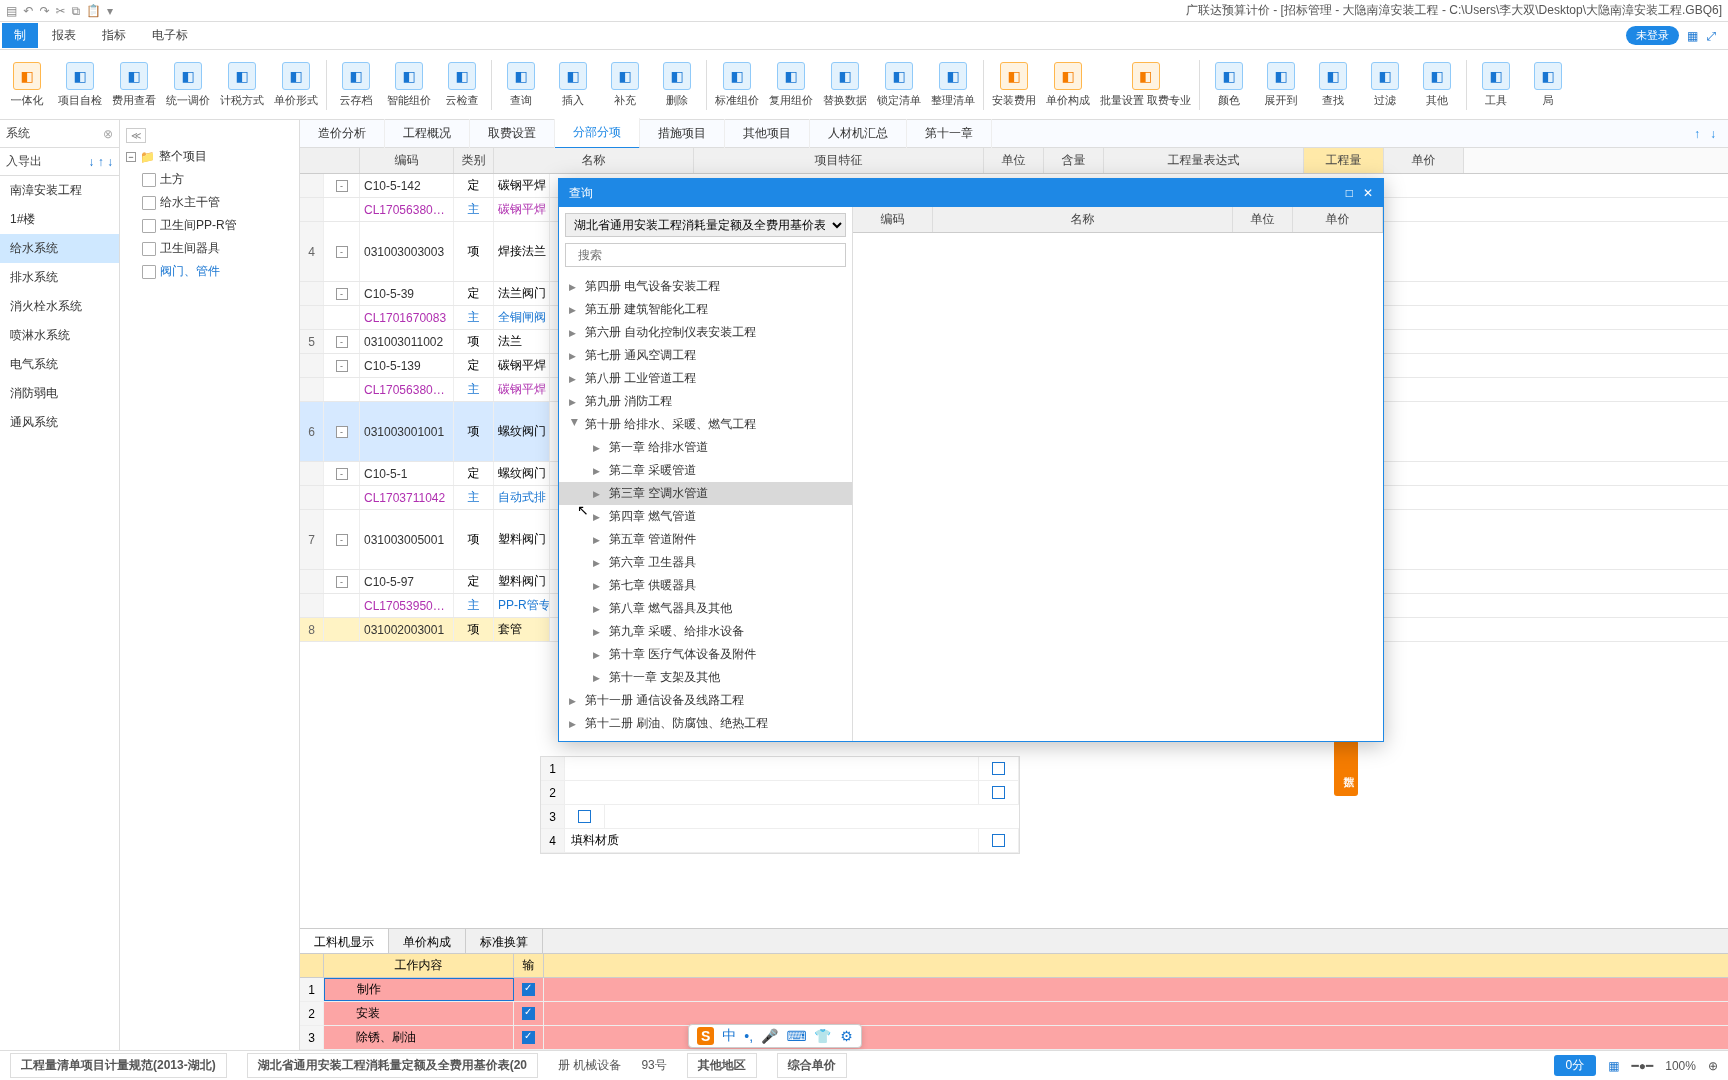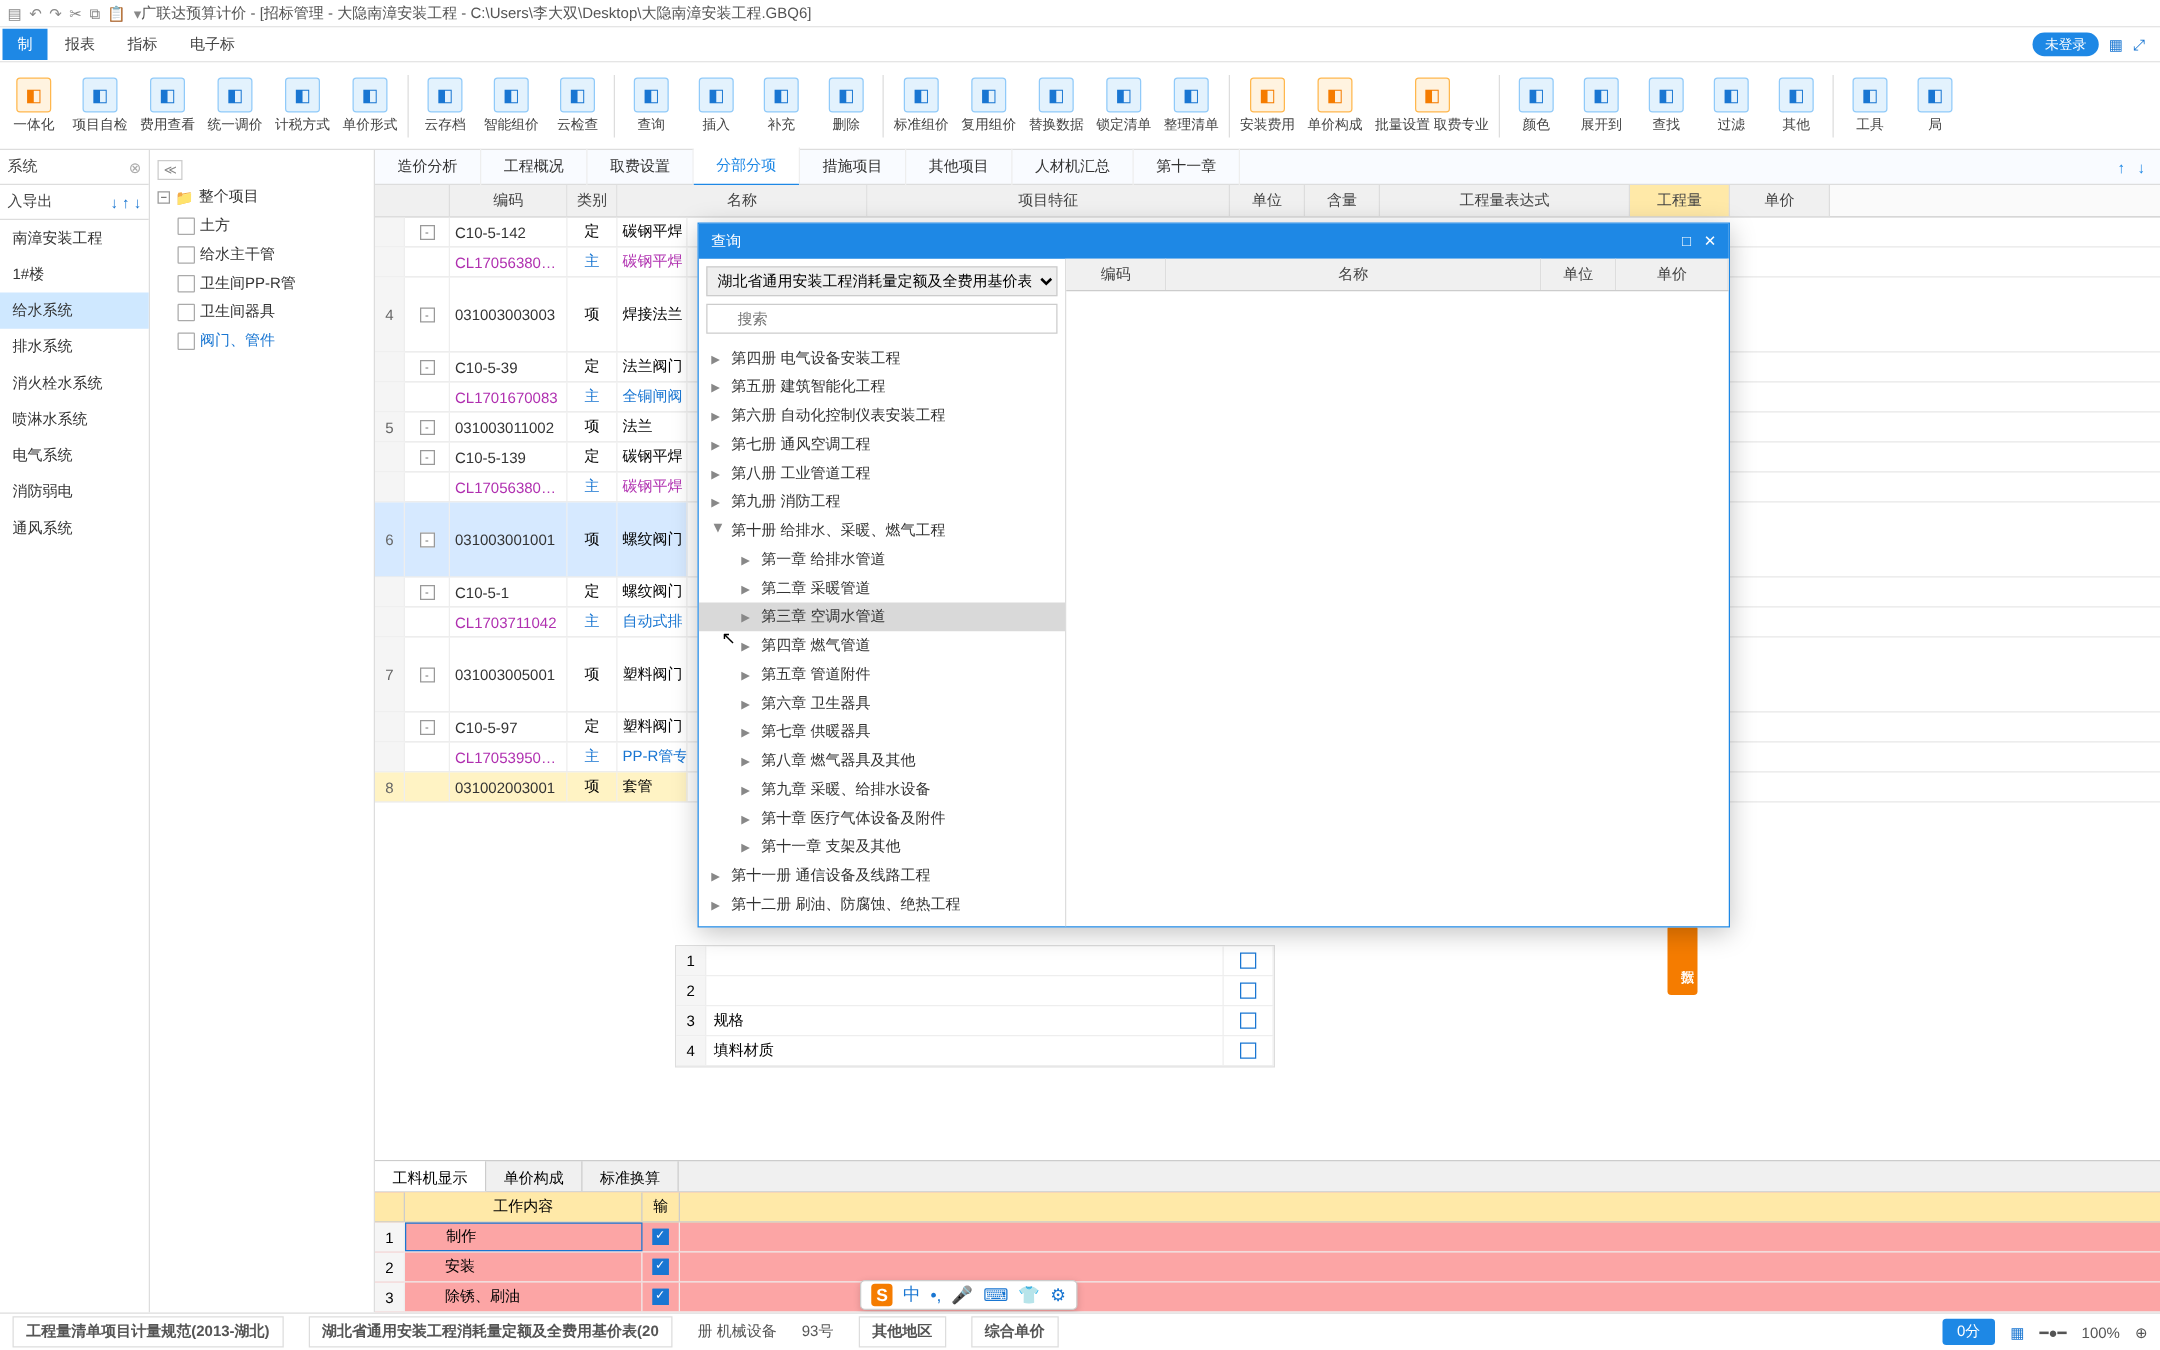--- a/index.html
+++ b/index.html
@@ -1,20 +1,20 @@
 <!DOCTYPE html>
 <html><head>
 <meta charset="utf-8">
 <style>
 * { margin:0; padding:0; box-sizing:border-box; font-family:"Microsoft YaHei",sans-serif; font-size:12px; }
 body { background:#f5f5f5; width:1728px; height:1080px; overflow:hidden; position:relative; }
 .titlebar { height:22px; background:#fff; display:flex; align-items:center; padding:0 6px; color:#666; border-bottom:1px solid #ddd; }
 .titlebar .tb-icons { display:flex; gap:6px; color:#888; }
 .titlebar .tb-icons span { cursor:pointer; }
-.titlebar .tb-title { flex:1; text-align:left; color:#555; }
+.titlebar .tb-title { flex:1; text-align:right; color:#555; }
 .menubar { height:28px; background:#fff; display:flex; align-items:center; gap:2px; padding:0 2px; border-bottom:1px solid #ddd; }
 .menubar .tab { padding:4px 12px; cursor:pointer; color:#444; }
 .menubar .tab.active { background:#1e88e5; color:#fff; }
 .menubar .right { margin-left:auto; display:flex; align-items:center; gap:8px; padding-right:10px; }
 .login-btn { background:#1e88e5; color:#fff; padding:2px 10px; border-radius:10px; font-size:11px; }
 .ribbon { height:70px; background:#fff; display:flex; align-items:center; gap:2px; padding:2px 2px; border-bottom:1px solid #ddd; overflow:hidden; }
 .rbtn { display:flex; flex-direction:column; align-items:center; justify-content:center; min-width:50px; height:66px; cursor:pointer; padding:0 4px; }
 .rbtn .ricon { width:28px; height:28px; background:#e3f2fd; border:1px solid #90caf9; border-radius:3px; margin-bottom:4px; display:flex; align-items:center; justify-content:center; color:#1976d2; font-size:14px; }
 .rbtn .ricon.orange { background:#fff3e0; border-color:#ffb74d; color:#f57c00; }
 .rbtn .rlabel { font-size:11px; color:#444; text-align:center; line-height:1.1; }
@@ -79,21 +79,21 @@
 .dlg-title .dctrl { margin-left:auto; display:flex; gap:10px; }
 .dlg-title .dctrl span { cursor:pointer; }
 .dlg-tabs { height:32px; display:flex; align-items:stretch; border-bottom:1px solid #ddd; }
 .dlg-tabs .dtab { width:86px; display:flex; align-items:center; justify-content:center; border-right:1px solid #ddd; cursor:pointer; color:#444; }
 .dlg-tabs .dtab.active { background:#1e88e5; color:#fff; }
 .dlg-tabs .dbtns { margin-left:auto; display:flex; align-items:center; gap:10px; padding:0 10px; }
 .dlg-tabs .dbtns button { padding:3px 22px; border:1px solid #ccc; background:#f7f7f7; color:#aaa; cursor:not-allowed; }
 .dlg-body { flex:1; display:flex; }
 .dlg-left { width:294px; border-right:1px solid #ddd; display:flex; flex-direction:column; }
 .dlg-left select { margin:6px; height:24px; border:1px solid #ccc; padding:0 4px; font-size:12px; }
-.dlg-left input { margin:0 6px 6px; height:24px; border:1px solid #ccc; padding:0 24px; font-size:12px; }
+.dlg-left input { margin:0 6px 6px; height:24px; border:1px solid #ccc; padding:0 12px; font-size:12px; }
 .dlg-tree { flex:1; overflow-y:auto; padding:2px 0; }
 .dlg-tree .tnode { display:flex; align-items:center; padding:3px 6px; cursor:pointer; color:#333; }
 .dlg-tree .tnode .arr { width:12px; color:#888; font-size:9px; margin-right:4px; }
 .dlg-tree .tnode.l1 { padding-left:10px; }
 .dlg-tree .tnode.l2 { padding-left:34px; }
 .dlg-tree .tnode.hl { background:#d9d9d9; }
 .dlg-tree .tnode.exp .arr { transform:rotate(90deg); display:inline-block; }
 .dlg-right { flex:1; display:flex; flex-direction:column; }
 .dlg-rhdr { display:flex; height:26px; border-bottom:1px solid #ccc; }
 .dlg-rhdr .rh { border-right:1px solid #ddd; display:flex; align-items:center; justify-content:center; background:#f0f0f0; color:#444; }
@@ -516,21 +516,20 @@
     </div>
     <div class="row2">
       <div class="c2" style="width:24px;justify-content:center;background:#f5f5f5">2</div>
       <div class="c2" style="flex:1"></div>
       <div class="c2" style="width:40px;justify-content:center">
         <span class="chk empty"></span>
       </div>
     </div>
     <div class="row2">
       <div class="c2" style="width:24px;justify-content:center;background:#f5f5f5">3</div>
-      <div class="c2" style="flex:1">规格</div>
       <div class="c2" style="width:40px;justify-content:center">
         <span class="chk empty"></span>
       </div>
     </div>
     <div class="row2">
       <div class="c2" style="width:24px;justify-content:center;background:#f5f5f5">4</div>
       <div class="c2" style="flex:1">填料材质</div>
       <div class="c2" style="width:40px;justify-content:center">
         <span class="chk empty"></span>
       </div>

